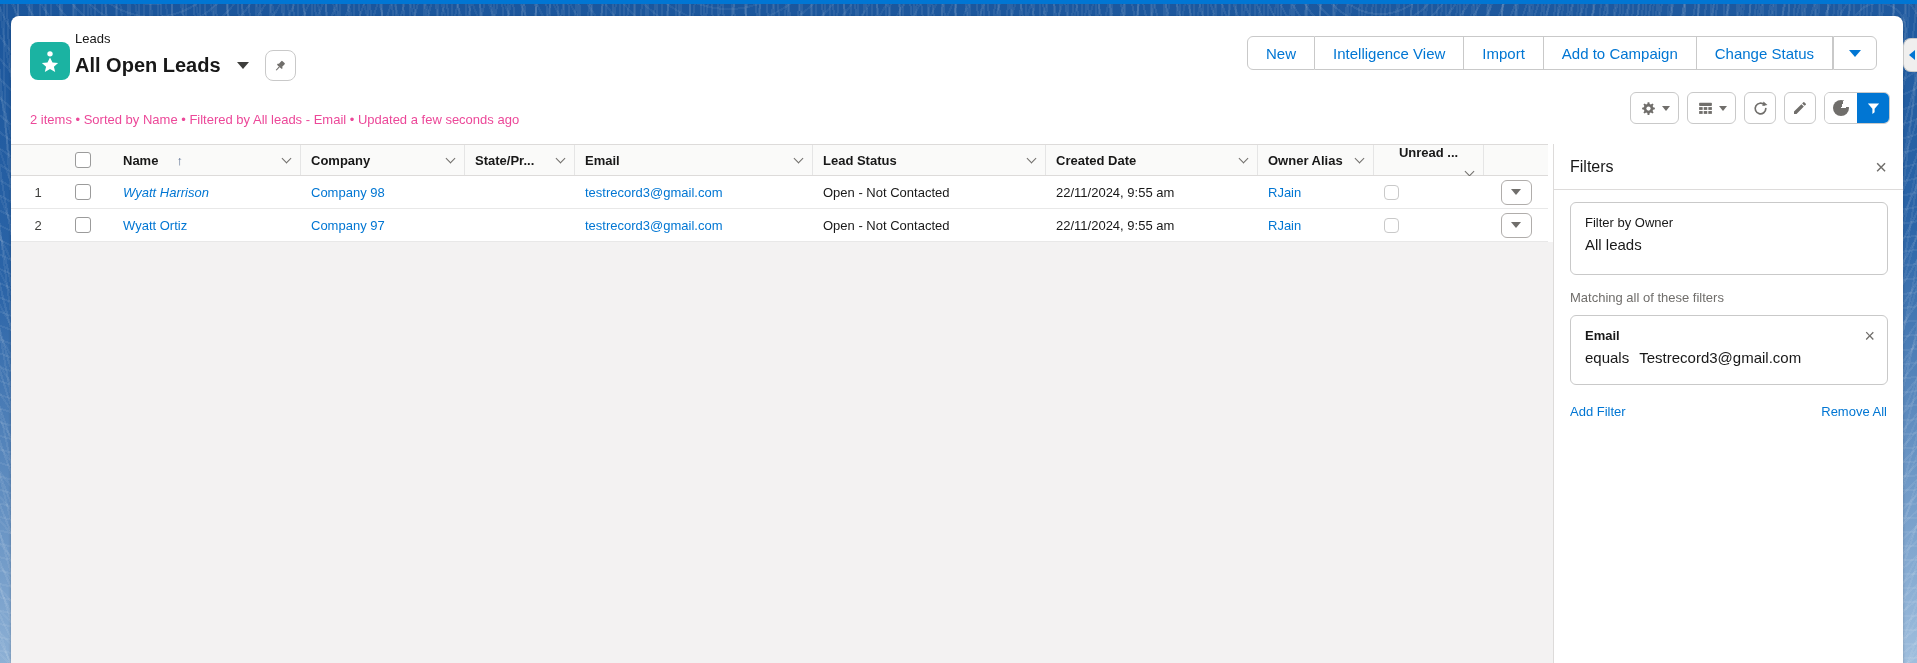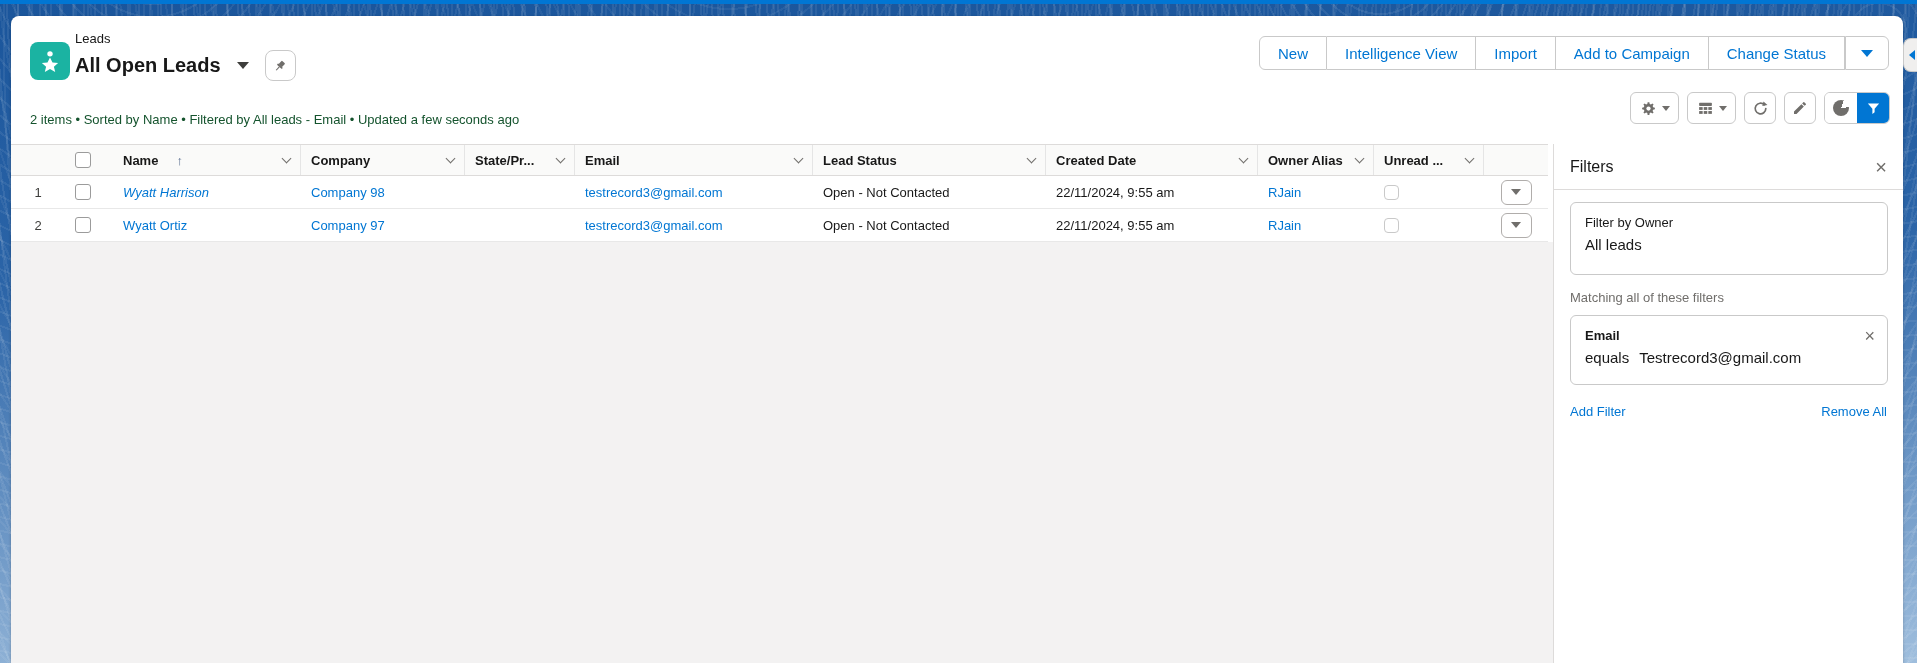--- a/index.html
+++ b/index.html
@@ -22,29 +22,29 @@
   
   .obj-icon { position:absolute; left:19px; top:26px; width:40px; height:38px;
     background:#1bb3a2; border-radius:8px; display:flex; align-items:center; justify-content:center; }
   .obj-label { position:absolute; left:64px; top:15px; font-size:13px; color:#181818; }
   .title-row { position:absolute; left:64px; top:34px; display:flex; align-items:center; gap:16px; }
   .view-title { font-size:20px; font-weight:bold; color:#181818; }
   .caret-down { width:0; height:0; border-left:6px solid transparent; border-right:6px solid transparent; border-top:7px solid #3e3e3c; }
   .pin-btn { width:31px; height:31px; border:1px solid #c9c9c9; border-radius:8px; background:#fff;
     display:flex; align-items:center; justify-content:center; }
 
-  .action-group { position:absolute; right:14px; top:20px; height:34px; display:flex; }
+  .action-group { position:absolute; right:26px; top:20px; height:34px; display:flex; }
   .action-btn { height:34px; padding:0 18px; background:#fff; border:1px solid #c9c9c9; border-left:none;
     display:flex; align-items:center; justify-content:center; font-size:15px; color:#0176d3; white-space:nowrap; }
   .action-btn:first-child { border-left:1px solid #c9c9c9; border-radius:6px 0 0 6px; }
   .action-caret { height:34px; width:44px; background:#fff; border:1px solid #c9c9c9; border-left:1px solid #c9c9c9;
     border-radius:0 6px 6px 0; display:flex; align-items:center; justify-content:center; }
   .action-caret .tri { width:0; height:0; border-left:6px solid transparent; border-right:6px solid transparent; border-top:7px solid #0176d3; }
 
-  .meta-text { position:absolute; left:19px; top:96px; font-size:13px; color:#14532d; }
+  .meta-text { position:absolute; left:19px; top:96px; font-size:13px; color:#ec4899; }
 
   .toolbar { position:absolute; right:13px; top:76px; height:32px; display:flex; gap:8px; align-items:center; }
   .search-box { width:265px; height:32px; border:1px solid #8c8c8c; border-radius:6px; background:#fff;
     display:flex; align-items:center; padding:0 10px; gap:8px; }
   .search-box input { border:none; outline:none; flex:1; font-size:14px; color:#181818; font-family:"Liberation Sans",sans-serif; }
   .search-box input::placeholder { color:#706e6b; }
   .icon-btn { height:32px; border:1px solid #c9c9c9; border-radius:6px; background:#fff;
     display:flex; align-items:center; justify-content:center; gap:5px; }
   .icon-btn.square { width:32px; }
   .icon-btn.wide { width:49px; }
@@ -215,21 +215,21 @@
           <span class="chev"></span>
         </div>
         <div class="th" style="width: 212px;">
           <span>Created Date</span>
           <span class="chev"></span>
         </div>
         <div class="th" style="width: 116px;">
           <span>Owner Alias</span>
           <span class="chev"></span>
         </div>
-        <div class="th" style="width: 110px;">
+        <div class="th" style="width: 110px; flex-direction: column;">
           <span>Unread ...</span>
           <span class="chev"></span>
         </div>
         <div class="th noborder" style="width: 64px;"></div>
       </div>
     <div id="rows-host">
         <div class="trow" style="top: 160px;">
           <div class="td rownum" style="width: 54px;">1</div>
           <div class="td" style="width: 48px;">
             <span class="cbx"></span>

